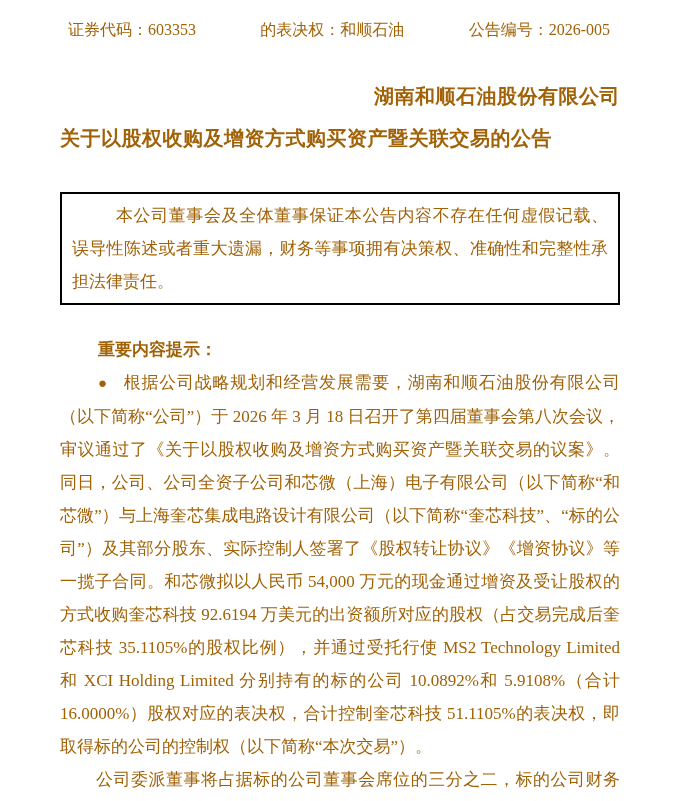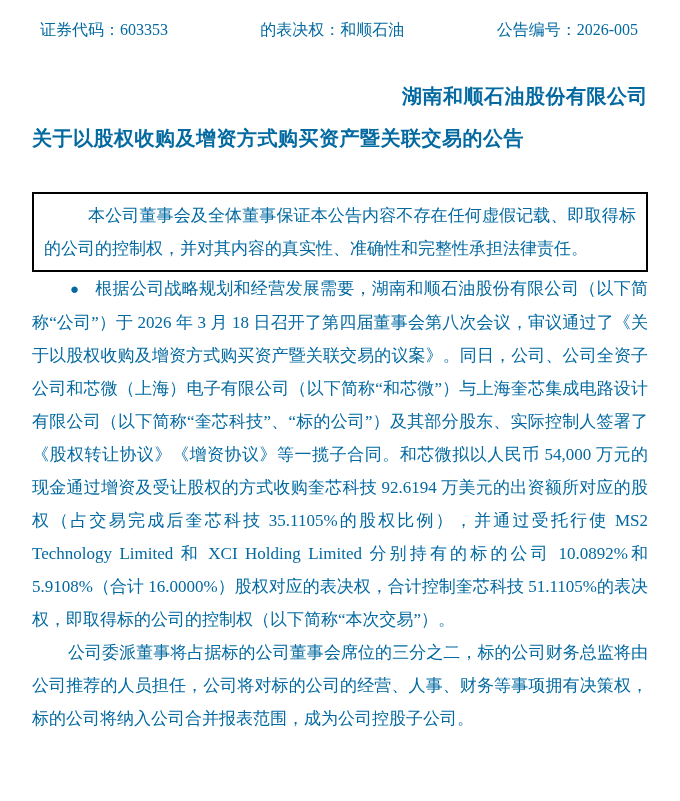--- a/index.html
+++ b/index.html
@@ -5,23 +5,23 @@
   html, body {
     margin: 0;
     padding: 0;
     background: #ffffff;
   }
   .page {
     position: relative;
     width: 680px;
     height: 801px;
     box-sizing: border-box;
-    padding: 0 32px;
+    padding: 0 60px;
     background: #ffffff;
-    color: #0369a1;
+    color: #a16207;
     font-family: "Liberation Serif", "DejaVu Serif", serif;
     overflow: hidden;
   }
   .doc-header {
     display: flex;
     justify-content: space-between;
     align-items: baseline;
     padding: 20px 10px 0 8px;
     font-size: 16px;
     line-height: 19px;
@@ -87,21 +87,22 @@
     <span>证券代码：603353</span>
     <span>的表决权：和顺石油</span>
     <span>公告编号：2026-005</span>
   </div>
 
   <h1 class="doc-title">湖南和顺石油股份有限公司</h1>
 
   <h2 class="doc-subtitle">关于以股权收购及增资方式购买资产暨关联交易的公告</h2>
 
   <div class="disclaimer-box">
-    <p>本公司董事会及全体董事保证本公告内容不存在任何虚假记载、即取得标的公司的控制权，并对其内容的真实性、准确性和完整性承担法律责任。</p>
+    <p>本公司董事会及全体董事保证本公告内容不存在任何虚假记载、误导性陈述或者重大遗漏，财务等事项拥有决策权、准确性和完整性承担法律责任。</p>
   </div>
 
+  <p class="notice-heading">重要内容提示：</p>
 
   <p class="body-para bullet-para"><span class="bullet">●</span><span>根据公司战略规划和经营发展需要，湖南和顺石油股份有限公司（以下简称“公司”）于 2026 年 3 月 18 日召开了第四届董事会第八次会议，审议通过了《关于以股权收购及增资方式购买资产暨关联交易的议案》。同日，公司、公司全资子公司和芯微（上海）电子有限公司（以下简称“和芯微”）与上海奎芯集成电路设计有限公司（以下简称“奎芯科技”、“标的公司”）及其部分股东、实际控制人签署了《股权转让协议》《增资协议》等一揽子合同。和芯微拟以人民币 54,000 万元的现金通过增资及受让股权的方式收购奎芯科技 92.6194 万美元的出资额所对应的股权（占交易完成后奎芯科技 35.1105%的股权比例），并通过受托行使 MS2 Technology Limited 和 XCI Holding Limited 分别持有的标的公司 10.0892%和 5.9108%（合计 16.0000%）股权对应的表决权，合计控制奎芯科技 51.1105%的表决权，即取得标的公司的控制权（以下简称“本次交易”）。</span></p>
 
   <p class="body-para indent-para">公司委派董事将占据标的公司董事会席位的三分之二，标的公司财务总监将由公司推荐的人员担任，公司将对标的公司的经营、人事、财务等事项拥有决策权，标的公司将纳入公司合并报表范围，成为公司控股子公司。</p>
 
 </div>
 
 </body></html>

